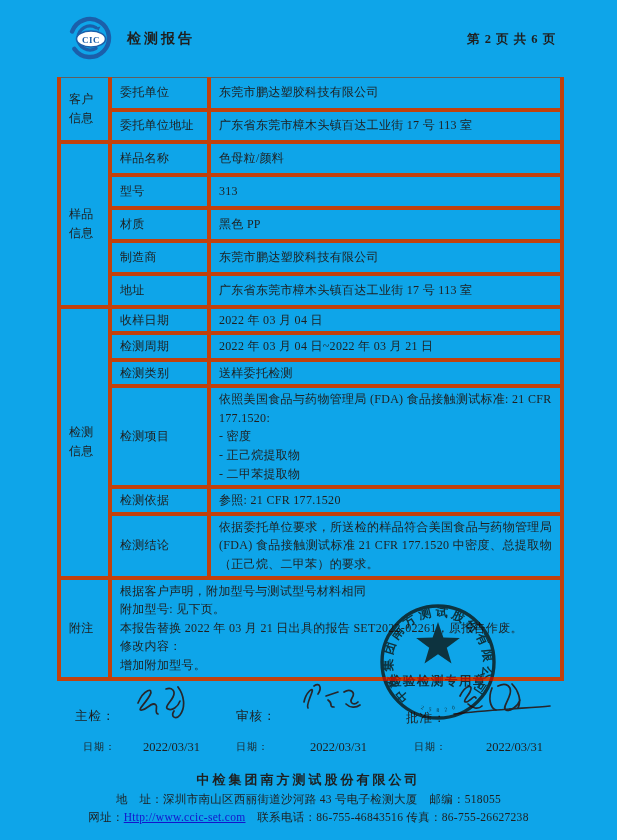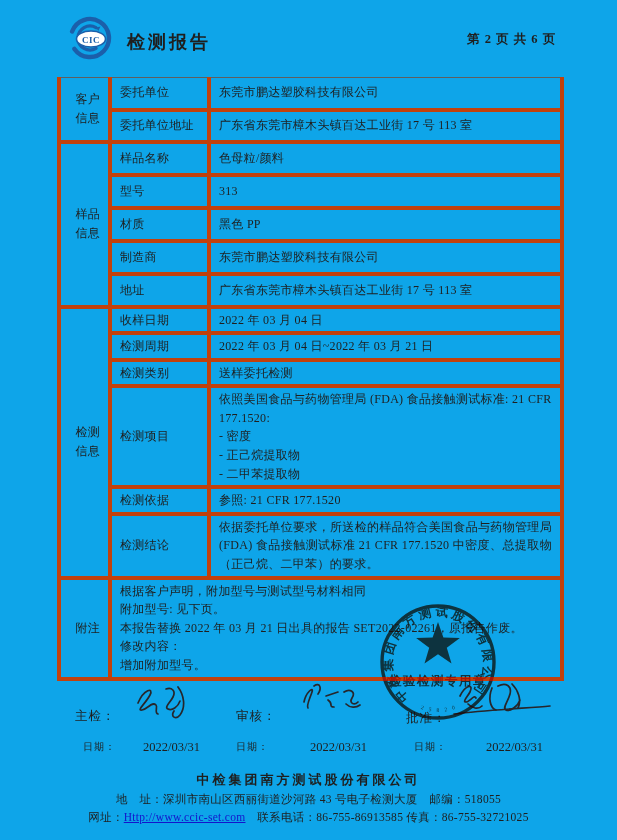--- a/index.html
+++ b/index.html
@@ -2,37 +2,37 @@
 <html><head>
 <meta charset="utf-8">
 <style>
   html,body{margin:0;padding:0;background:#ffffff;}
   .page{
     position:relative;width:617px;height:840px;background:#0ea5e9;overflow:hidden;
     font-family:"Liberation Serif","DejaVu Serif",serif;color:#1f1f1f;
   }
   .abs{position:absolute;}
   
-  .hdr-title{left:127px;top:30px;font-size:18px;font-weight:bold;letter-spacing:3px;}
+  .hdr-title{left:127px;top:30px;font-size:14px;font-weight:bold;letter-spacing:3px;}
   .hdr-no{left:233px;top:31px;font-size:12.5px;font-weight:bold;}
   .hdr-page{left:467px;top:31px;font-size:12.5px;font-weight:bold;letter-spacing:1px;}
   
   table.report{
     position:absolute;left:57px;top:77px;width:503px;
     border-collapse:collapse;table-layout:fixed;
     font-size:12px;
   }
   table.report td{
     border:4px solid #c2410c;vertical-align:middle;
     padding:2px 8px;line-height:1.55;letter-spacing:0.3px;
   }
   table.report{border:1.5px solid #5f5f5f;}
   tr.sec-top td{border-top:1.5px solid #5f5f5f;}
   td.group{
-    text-align:right;padding:2px 2px;white-space:pre-line;line-height:2.0;letter-spacing:1px;
+    text-align:left;padding:2px 2px;white-space:pre-line;line-height:2.0;letter-spacing:1px;
   }
   td.val{white-space:pre-line;}
   td.just{text-align:justify;}
   .c1{width:51px;}.c2{width:99px;}.c3{width:353px;}
   tr.r32{height:32px;} tr.r33{height:33px;} tr.r26{height:26px;}
   tr.rproj{height:91px;} tr.r20{height:20px;} tr.r47{height:47px;} tr.rnote{height:97px;}
   
   .sig-label{font-size:12.5px;letter-spacing:1px;margin-top:9px;}
   .date-label{font-size:10px;letter-spacing:1px;}
   .date-val{font-size:12.5px;}
@@ -195,16 +195,16 @@
       <text x="60" y="84" font-size="12.5" font-weight="bold" fill="#d8362b" text-anchor="middle" letter-spacing="1.5" font-family="Liberation Serif, serif">检验检测专用章</text>
       <text font-size="5.5" fill="#d8362b" letter-spacing="2" font-family="Liberation Serif, serif">
         <textPath href="#arcBottom" startOffset="4">2 5 8 2 0 7</textPath>
       </text>
     </svg>
   </div>
 
   <div class="abs footer">
     <div class="f-company">中检集团南方测试股份有限公司</div>
     <div class="f-line">地　址：深圳市南山区西丽街道沙河路 43 号电子检测大厦　邮编：518055</div>
-    <div class="f-line"><span>网址：</span><a class="f-url" href="#">Http://www.ccic-set.com</a><span>　联系电话：86-755-86913585 传真：86-755-32721025</span></div>
+    <div class="f-line"><span>网址：</span><a class="f-url" href="#">Http://www.ccic-set.com</a><span>　联系电话：86-755-46843516 传真：86-755-26627238</span></div>
   </div>
 
 </div>
 
 </body></html>

